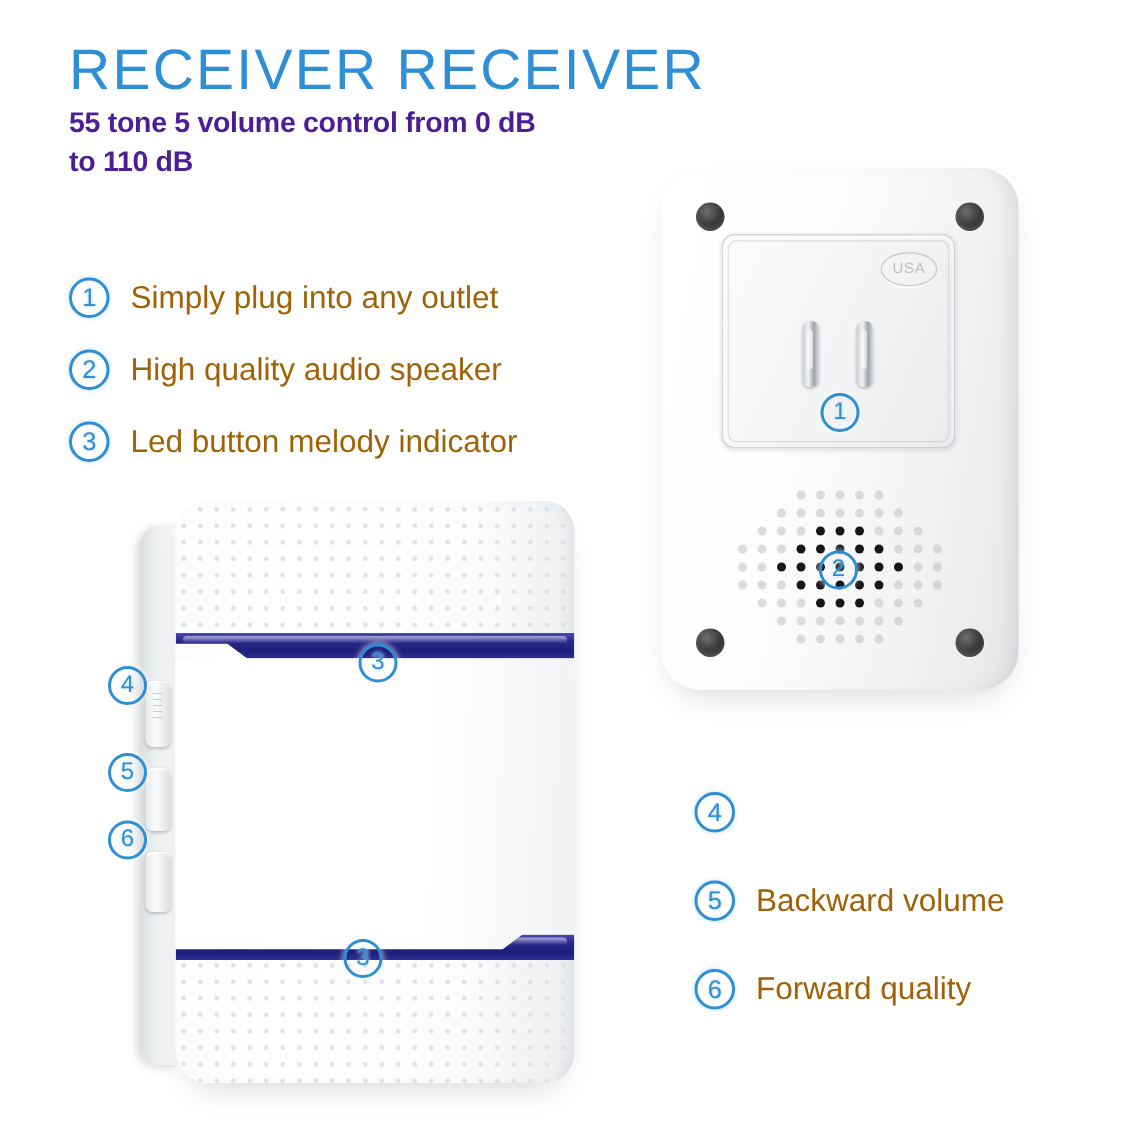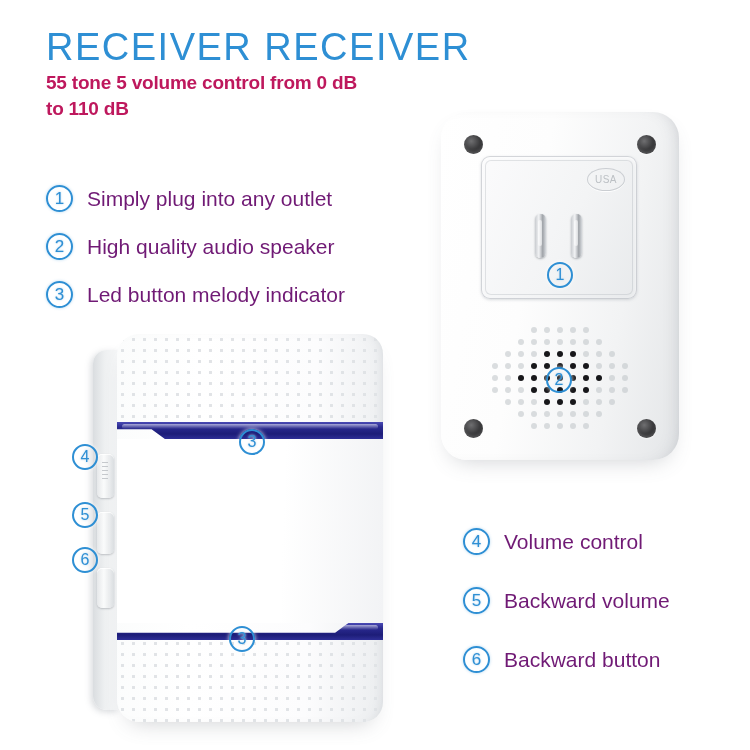--- a/index.html
+++ b/index.html
@@ -16,35 +16,35 @@
   .title{
     position:absolute;left:46px;top:26px;
     font-size:38px;letter-spacing:1.5px;
     font-weight:400;color:#2e8fd4;
     white-space:nowrap;
   }
   .subtitle{
     position:absolute;left:46px;top:70px;
     width:330px;
     font-size:19px;line-height:26px;
-    font-weight:700;color:#be185d;
+    font-weight:700;color:#4c1d95;
     letter-spacing:-0.2px;
   }
 
   
   .feat-list{position:absolute;}
   #features-left{left:46px;top:185px;}
   #features-right{left:463px;top:528px;}
   .feat-row{
     display:flex;align-items:center;
     margin-bottom:21px;
   }
   #features-right .feat-row{margin-bottom:32px;}
   .feat-text{
-    font-size:21px;color:#701a75;font-weight:400;
+    font-size:21px;color:#a16207;font-weight:400;
     margin-left:14px;white-space:nowrap;
   }
 
   
   .num-circle{
     width:27px;height:27px;flex:0 0 27px;
     border:2px solid #2e8fd4;border-radius:50%;
     color:#2e8fd4;font-size:17px;
     display:flex;align-items:center;justify-content:center;
     box-sizing:border-box;
@@ -222,29 +222,28 @@
     </div>
     <div class="feat-row">
       <span class="num-circle">3</span>
       <span class="feat-text">Led button melody indicator</span>
     </div>
   </div>
 
   <div class="feat-list" id="features-right">
     <div class="feat-row">
       <span class="num-circle">4</span>
-      <span class="feat-text">Volume control</span>
     </div>
     <div class="feat-row">
       <span class="num-circle">5</span>
       <span class="feat-text">Backward volume</span>
     </div>
     <div class="feat-row">
       <span class="num-circle">6</span>
-      <span class="feat-text">Backward button</span>
+      <span class="feat-text">Forward quality</span>
     </div>
   </div>
 
   <div id="receiver">
     <span class="screw" id="screw-tl"></span>
     <span class="screw" id="screw-tr"></span>
     <span class="screw" id="screw-bl"></span>
     <span class="screw" id="screw-br"></span>
 
     <div id="plug-panel">

